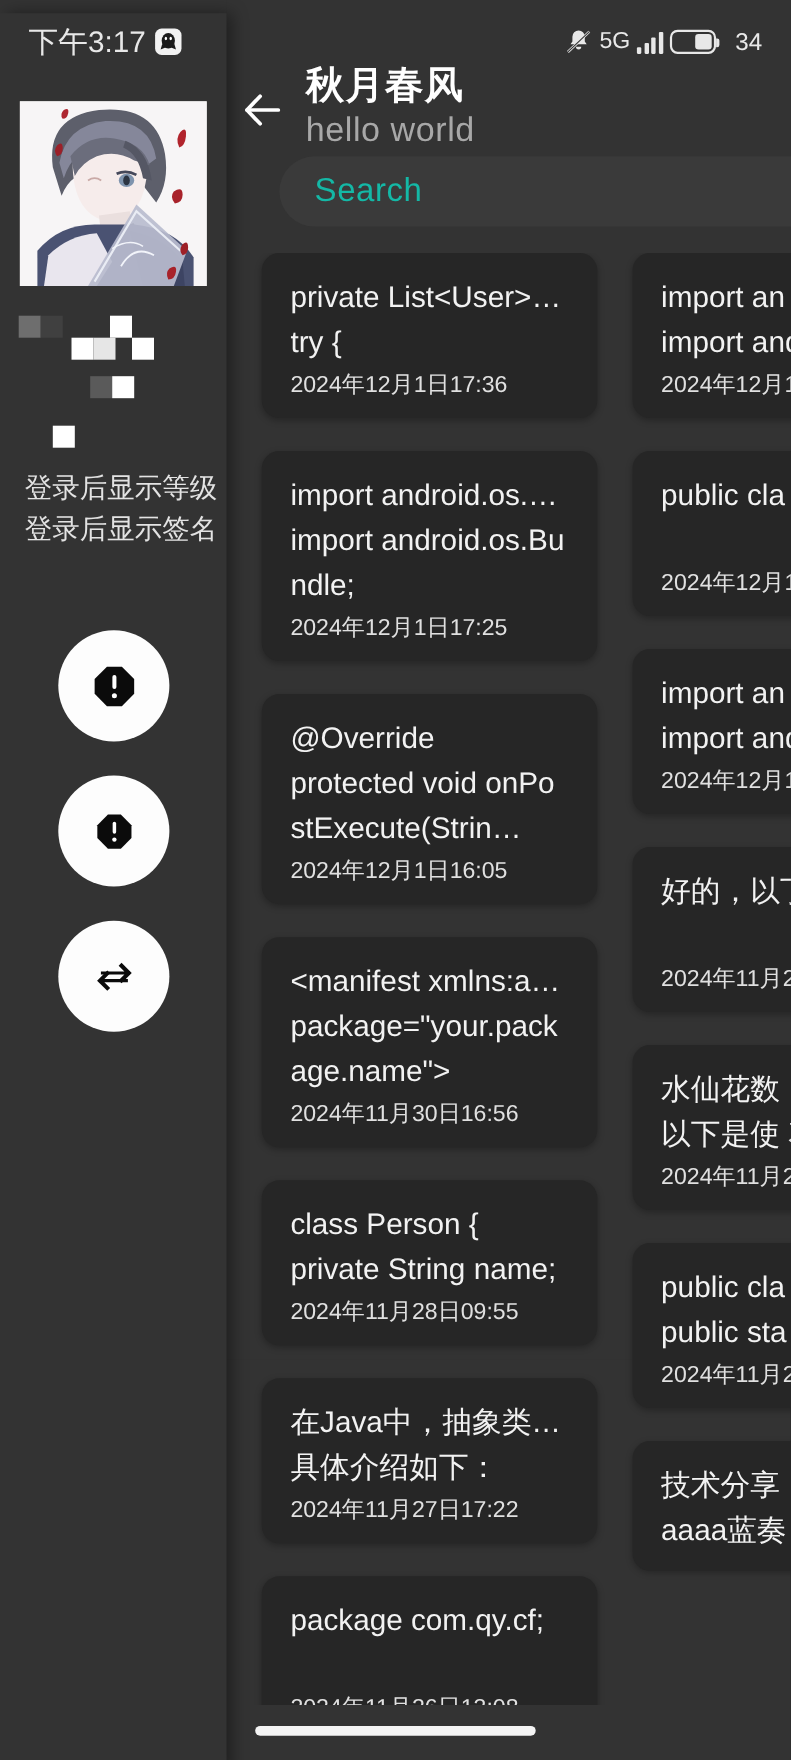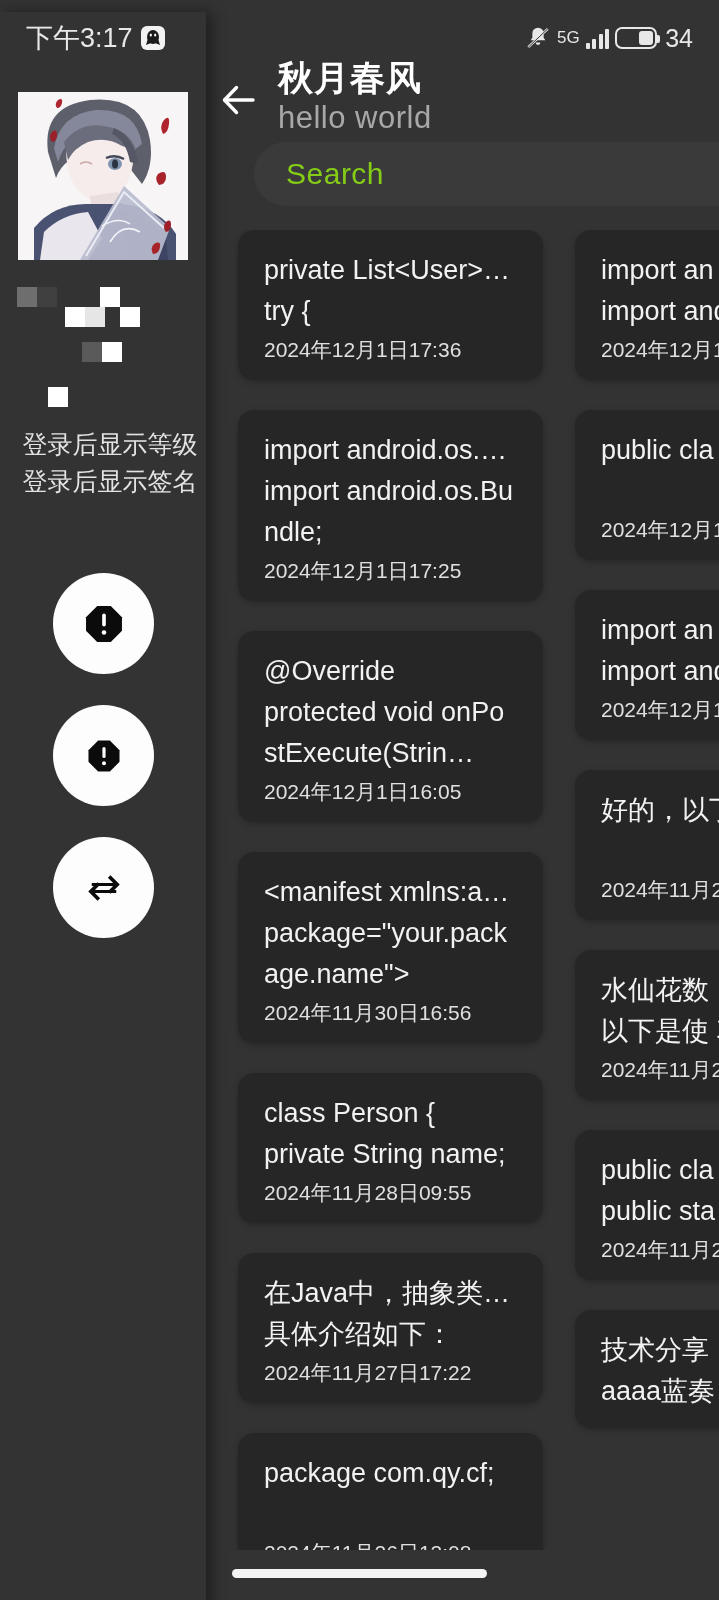--- a/index.html
+++ b/index.html
@@ -28,39 +28,39 @@
   .sb-left { display:flex; align-items:center; gap:8px; }
   .sb-time { color:#e8e8e8; font-size:27px; letter-spacing:0px; }
   .qq-badge {
     width:24px; height:24px; border-radius:6px;
     background:#f2f2f2;
     display:flex; align-items:center; justify-content:center;
     font-size:16px; line-height:1; color:#1a1a1a;
   }
   .sb-right { display:flex; align-items:center; gap:6px; }
   .sb-right .ico { display:flex; align-items:center; }
-  .net-label { color:#e8e8e8; font-size:17px; }
+  .net-label { color:#e8e8e8; font-size:21px; }
   .bars { display:flex; align-items:flex-end; gap:2.5px; height:22px; }
   .bars i { width:4px; background:#e8e8e8; border-radius:1px; display:block; }
   .bars i:nth-child(1){height:6px;}
   .bars i:nth-child(2){height:10px;}
   .bars i:nth-child(3){height:15px;}
   .bars i:nth-child(4){height:20px;}
   .batt {
     width:42px; height:22px; border:2.5px solid #e8e8e8;
     border-radius:7px; position:relative; display:flex; align-items:center;
     padding:2px;
   }
   .batt::after{
     content:""; position:absolute; right:-5px; top:6px;
     width:3px; height:8px; background:#e8e8e8; border-radius:0 2px 2px 0;
   }
   .batt-fill{ height:100%; width:42%; background:#e8e8e8; border-radius:3px;
      margin-left:auto; }
-  .batt-num { color:#e8e8e8; font-size:25px; margin-left:2px; }
+  .batt-num { color:#e8e8e8; font-size:22px; margin-left:12px; }
 
   
   .sidebar {
     position:absolute; top:12px; left:0;
     width:206px; height:1600px;
     background:#333333;
     z-index:20;
     box-shadow:6px 0 14px rgba(0,0,0,0.40);
   }
   .avatar {
@@ -120,21 +120,21 @@
     position:absolute; top:142px; left:48px;
     width:520px; height:64px;
   }
   .searchbar {
     width:100%; height:100%;
     background:#3a3a3a;
     border-radius:32px;
     display:flex; align-items:center;
     padding-left:32px;
   }
-  .searchbar .ph { color:#84cc16; font-size:30px; letter-spacing:0.5px; }
+  .searchbar .ph { color:#14b8a6; font-size:30px; letter-spacing:0.5px; }
 
   
   .cols {
     position:absolute; top:230px; left:0;
     width:513px; height:1320px;
     display:flex; gap:32px; padding-left:32px;
     overflow:hidden;
   }
   .col { width:305px; flex:0 0 305px; }
   .card {

